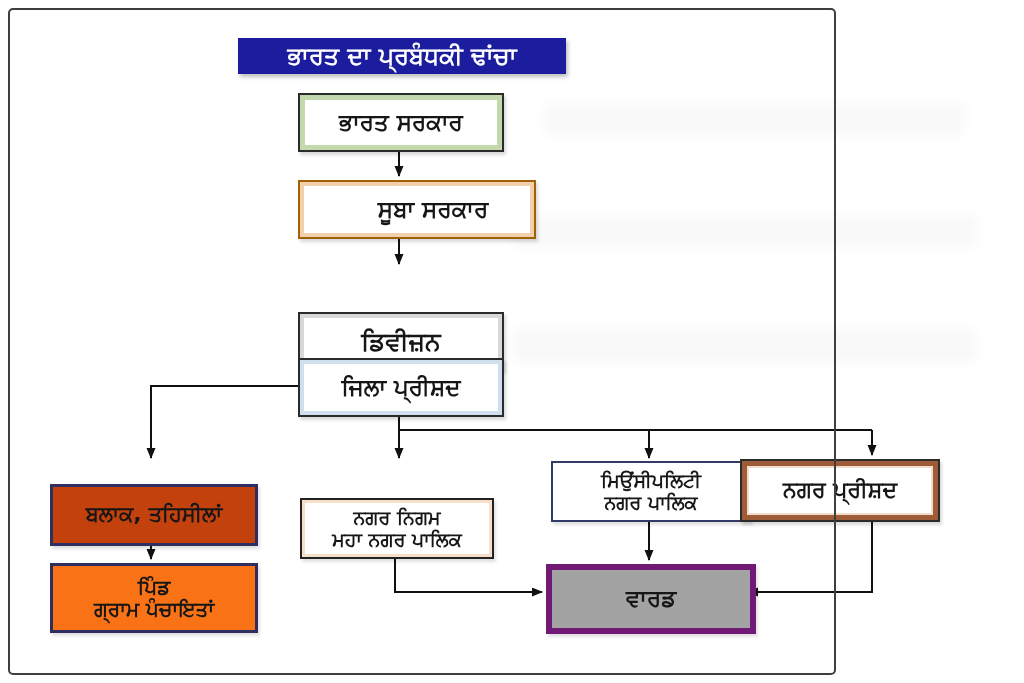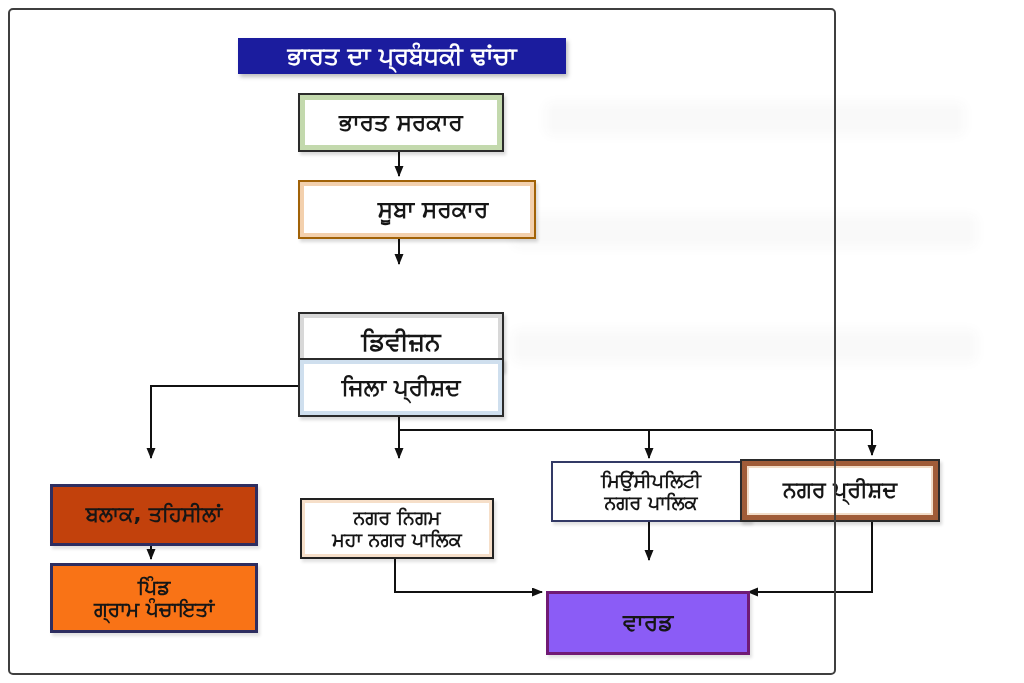--- a/index.html
+++ b/index.html
@@ -34,21 +34,21 @@
         border:3px solid #2e2e60;background:#f97316;}
   .n-nigam{left:300px;top:461px;width:190px;height:57px;font-size:19px;
         border:2px solid #222222;
         box-shadow:inset 0 0 0 3px #f6dfc9,2px 3px 3px rgba(0,0,0,0.12);margin-top:37px;}
   .n-muni{left:551px;top:461px;width:196px;height:57px;font-size:19px;
         border:2px solid #333a66;align-items:center;}
   .n-parishad{left:740px;top:459px;width:196px;height:59px;font-size:22px;
         border:2px solid #2b2b2b;
         box-shadow:inset 0 0 0 5px #a05c38,inset 0 0 0 7px #f2ddc8,2px 3px 3px rgba(0,0,0,0.15);}
   .n-ward{left:546px;top:564px;width:198px;height:58px;font-size:23px;
-        border:3px solid #701a75;background:#8b5cf6;margin-top:27px;}
+        border:6px solid #701a75;background:#a3a3a3;}
   svg.wires{position:absolute;left:0;top:0;}
   .wm{position:absolute;height:34px;background:rgba(40,40,40,0.028);
       filter:blur(5px);border-radius:8px;pointer-events:none;}
   .wm1{left:545px;top:102px;width:420px;}
   .wm2{left:512px;top:214px;width:465px;}
   .wm3{left:512px;top:329px;width:465px;}
 </style>
 </head>
 <body>
 

